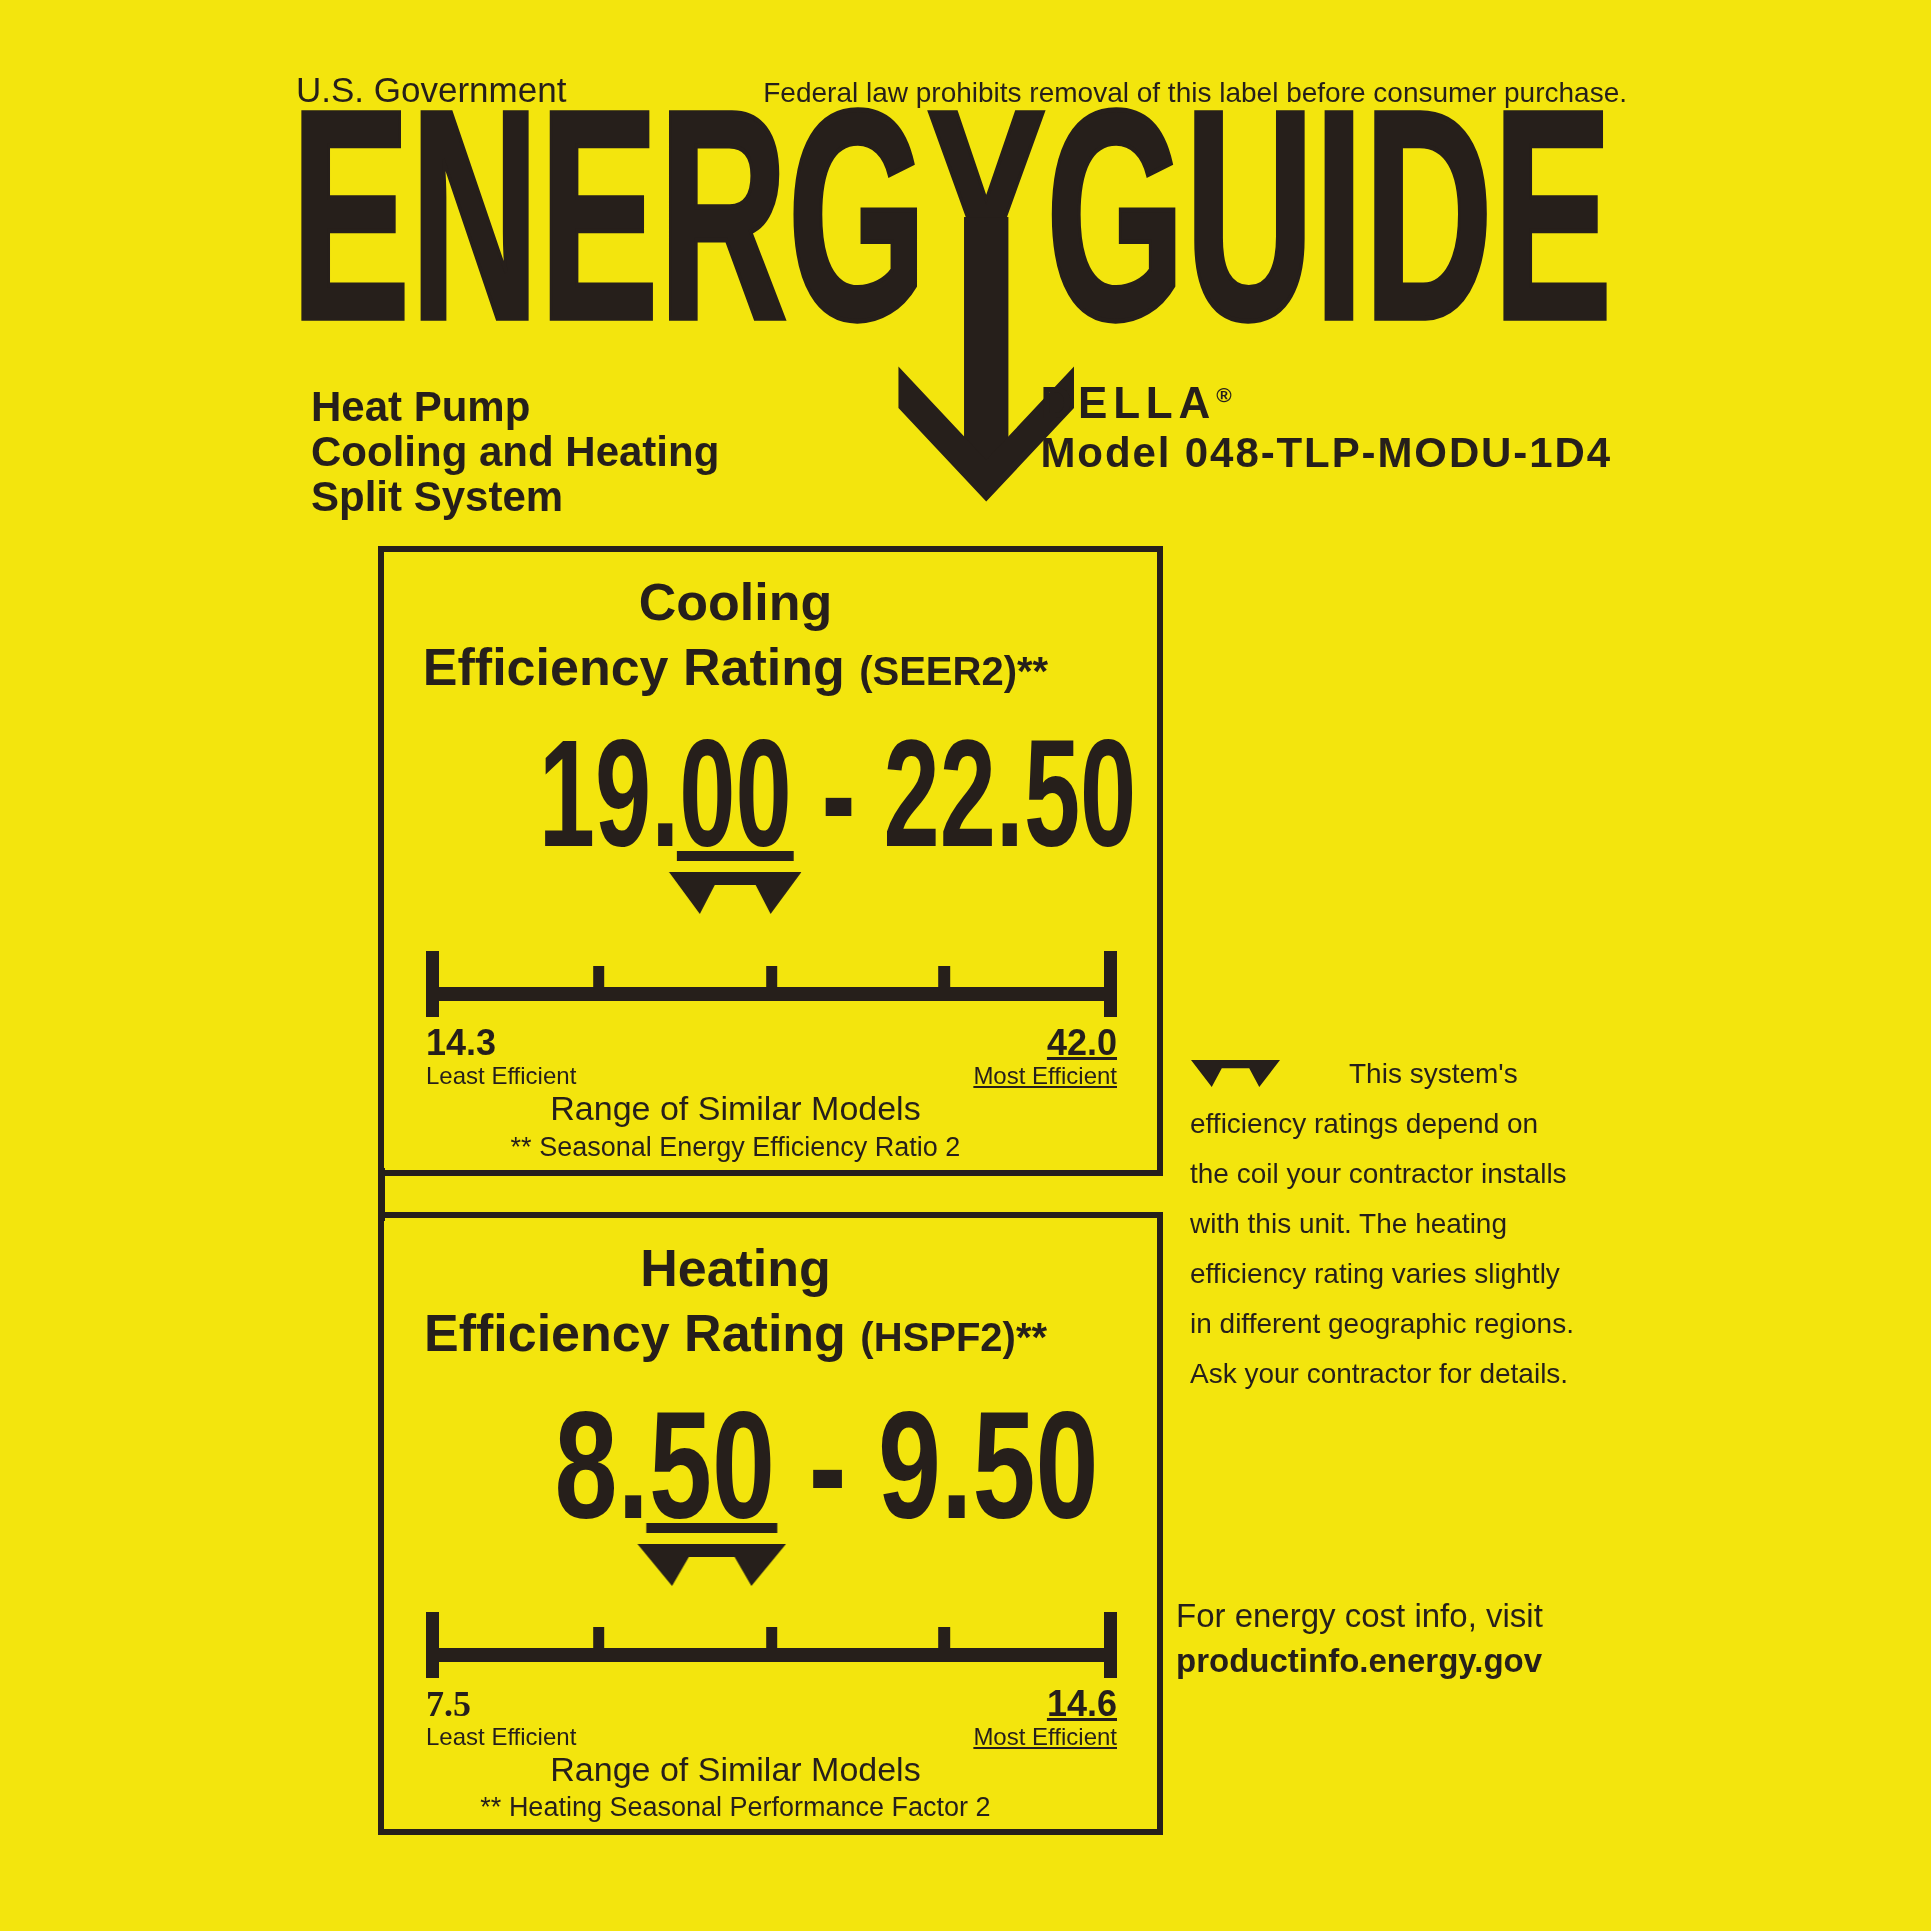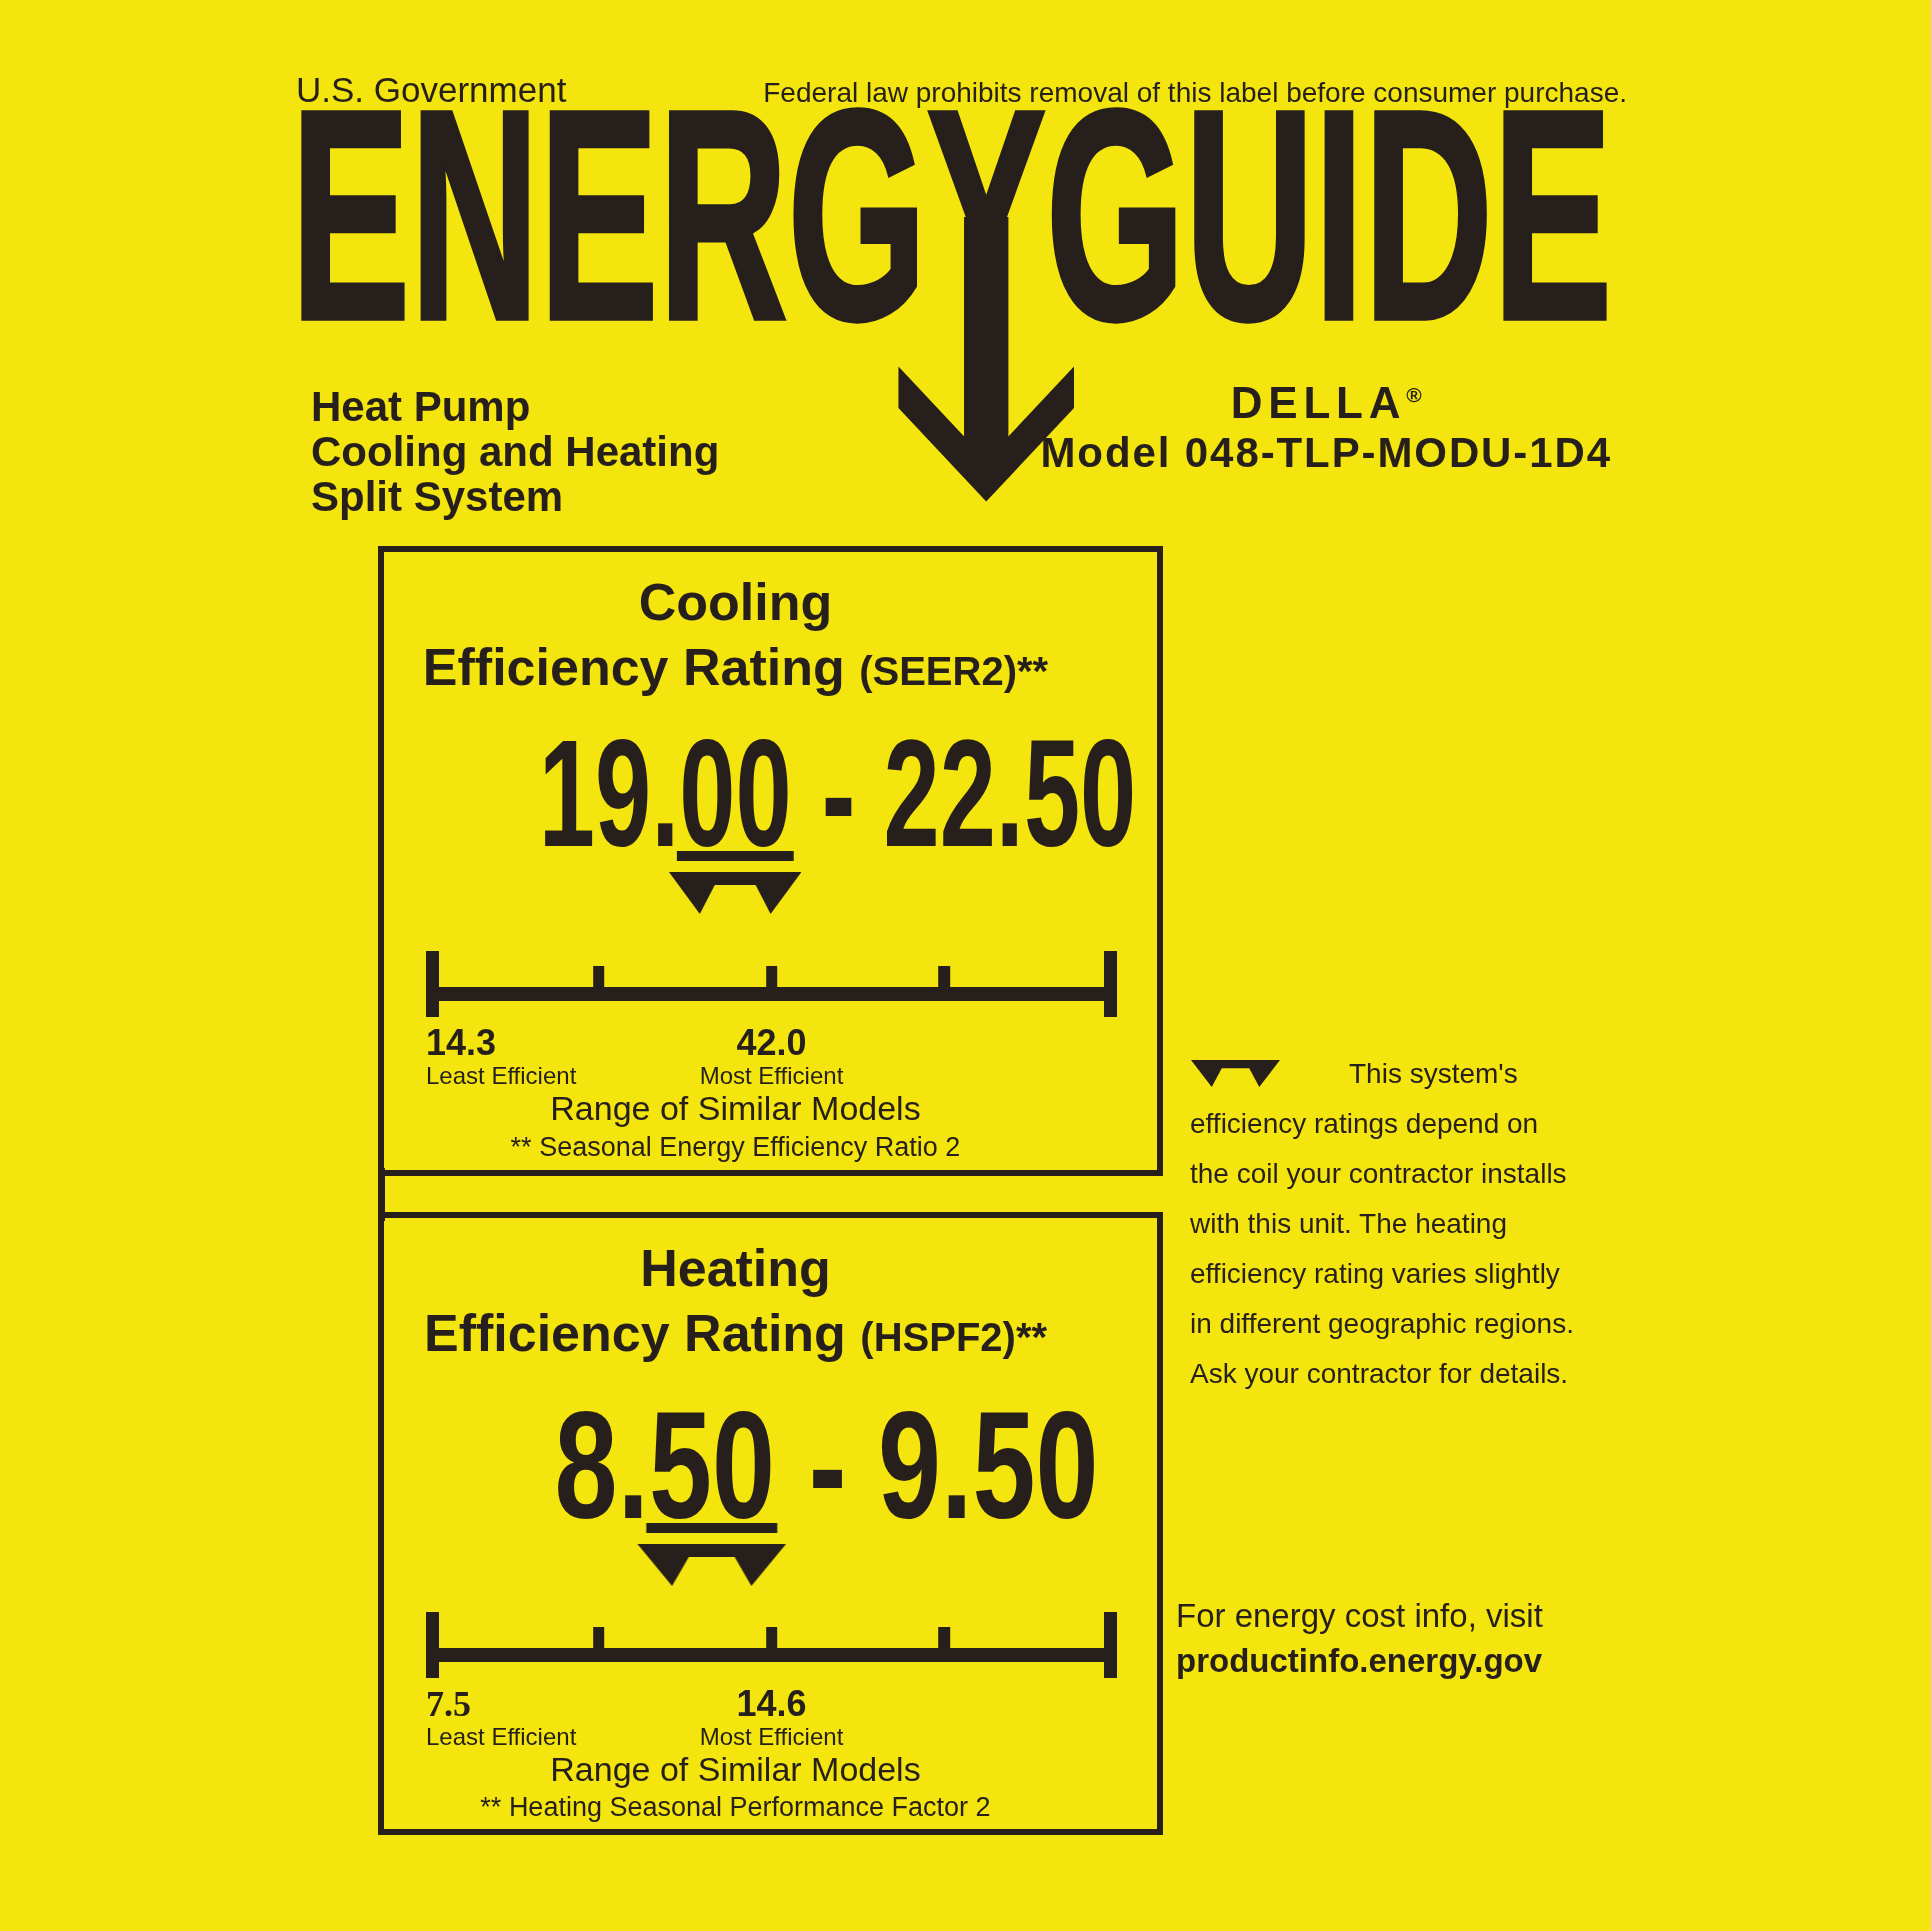--- a/index.html
+++ b/index.html
@@ -16,21 +16,21 @@
   .notice{ right:304px; top:77px; font-size:28px; }
 
   .title-svg{ left:290px; top:82px; width:1323px; height:434px; }
   .title-text{
     font-family:"Liberation Sans", sans-serif; font-weight:bold; font-size:310px;
     fill:var(--ink); stroke:var(--ink); stroke-width:5px;
   }
   .arrow-shape{ fill:var(--ink); }
 
   .product{ left:311px; top:384px; font-size:42px; font-weight:bold; line-height:45px; }
-  .brandblock{ right:319px; top:378px; text-align:center; }
+  .brandblock{ right:319px; top:378px; text-align:left; }
   .brand{ font-size:44px; font-weight:bold; letter-spacing:5.8px; }
   .brand sup{ font-size:21px; letter-spacing:0; }
   .model{ font-size:42px; font-weight:bold; letter-spacing:1.9px; margin-top:1px; }
 
   
   .ratebox{ left:378px; width:785px; border:6.8px solid var(--ink); box-sizing:border-box; background:transparent; }
   .box-cooling{ top:546px; height:630px; }
   .box-heating{ top:1212px; height:623px; }
   .rail-patch{ left:378px; top:1168px; width:6.8px; height:53px; background:var(--ink); }
 
@@ -51,21 +51,21 @@
 
   .scale{ left:426px; width:691px; height:66px; }
   .scale .bar{ position:absolute; left:0; right:0; top:36px; height:13.5px; background:var(--ink); }
   .scale .cap{ position:absolute; top:0; width:12.6px; height:66px; background:var(--ink); }
   .scale .cap.l{ left:0; } .scale .cap.r{ right:0; }
   .scale .tick{ position:absolute; top:14.5px; width:11.6px; height:21px; background:var(--ink); transform:translateX(-50%); }
 
   .sc-val{ font-size:36px; font-weight:bold; }
   .sc-lab{ font-size:24px; }
   .w716{ left:426px; width:691px; }
-  .tr{ text-align:center; }
+  .tr{ text-align:right;text-decoration:underline; }
 
   .range-title{ font-size:34px; }
   .footnote{ font-size:27px; }
 
   
   .note{ left:1190px; top:1049px; width:425px; font-size:28px; }
   .note .line{ height:50px; line-height:50px; white-space:nowrap; }
   .note .first{ position:relative; }
   .note .first .icon{ position:absolute; left:1px; top:10.6px; width:89px; height:27px; }
   .note .first span{ margin-left:159px; }

